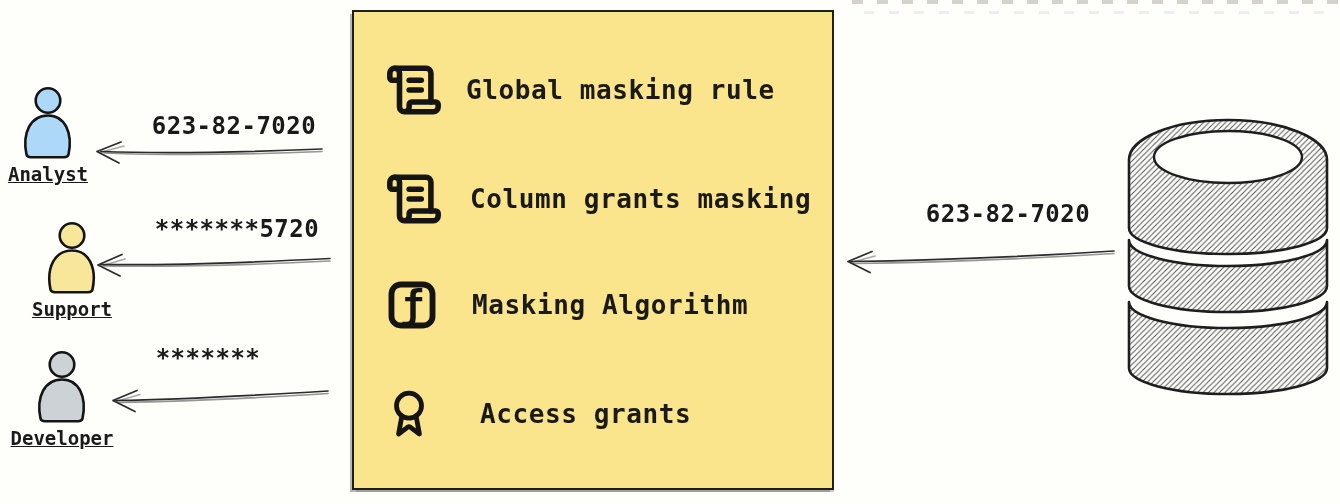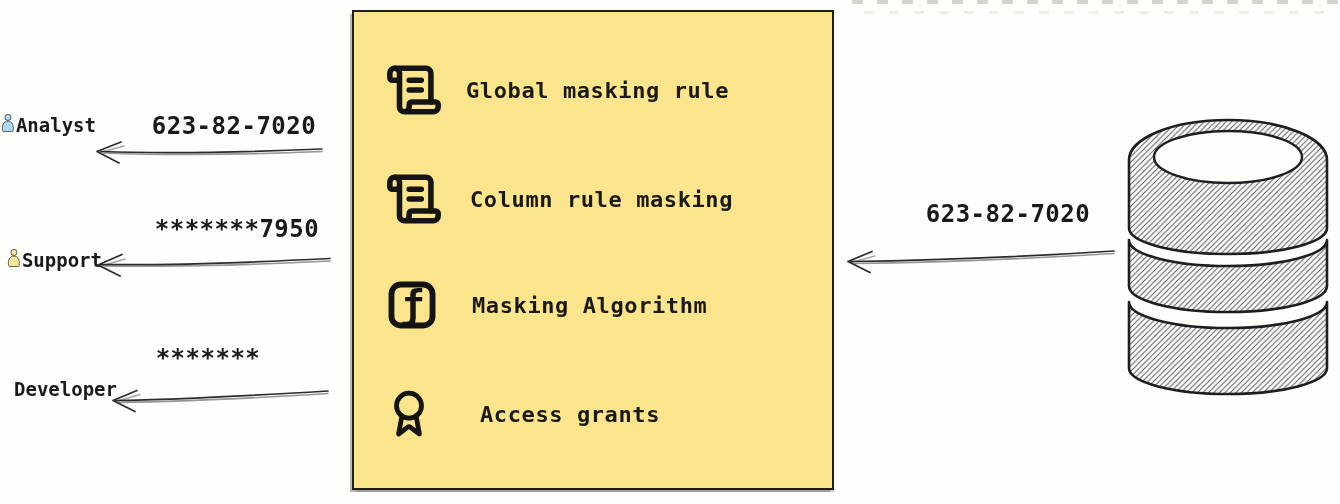--- a/index.html
+++ b/index.html
@@ -11,45 +11,45 @@
   }
   
   .top-dashes{
     position:absolute; top:0; left:852px; right:0; height:4px;
     background:repeating-linear-gradient(90deg, rgba(160,158,146,.45) 0 11px, transparent 11px 25px);
   }
   .top-dashes2{
     position:absolute; top:11px; left:864px; right:6px; height:3px;
     background:repeating-linear-gradient(90deg, rgba(170,168,156,.18) 0 10px, transparent 10px 25px);
   }
-  .actor{ position:absolute; width:96px; display:flex; flex-direction:row; align-items:center; }
+  .actor{ position:absolute; width:96px; display:flex; flex-direction:column; align-items:center;text-decoration:underline; }
   .actor-label{ margin-top:3px; font-size:19px; font-weight:bold; white-space:nowrap; }
   .actor-analyst{ left:0px;  top:86px;  }
-  .actor-support{ left:6px;  top:221px; }
+  .actor-support{ left:24px;  top:221px; }
   .actor-developer{ left:14px; top:350px; }
 
   .masked-value{
     position:absolute; font-size:24px; font-weight:bold; letter-spacing:.5px;
     text-align:center; white-space:nowrap;
   }
   .val-analyst  { left:138px; top:112px; width:192px; }
   .val-support  { left:141px; top:215px; width:192px; }
   .val-developer{ left:150px; top:344px; width:116px; }
   .val-database { left:911px; top:200px; width:194px; }
 
   .arrow-layer{ position:absolute; inset:0; pointer-events:none; }
 
   .masking-box{
     position:absolute; left:352px; top:10px; width:482px; height:480px;
     background:#FAE48C; border:2.5px solid #1e1e1e;
     box-shadow:-3px 3px 0 -1px rgba(125,124,115,.55), 2px 4px 0 -2px rgba(125,124,115,.4);
     box-sizing:border-box;
   }
   .box-row{ position:absolute; left:30px; display:flex; align-items:center; }
-  .box-row .row-label{ font-size:22px; font-weight:bold; letter-spacing:.6px; white-space:nowrap; }
+  .box-row .row-label{ font-size:26px; font-weight:bold; letter-spacing:.6px; white-space:nowrap; }
   .row-1{ top:49px;  } .row-1 .row-label{ margin-left:22px; }
   .row-2{ top:158px; } .row-2 .row-label{ margin-left:26px; }
   .row-3{ top:265px; } .row-3 .row-label{ margin-left:32px;text-align:center; }
   .row-4{ top:371px; } .row-4 .row-label{ margin-left:46px; }
 
   .db{ position:absolute; left:1122px; top:116px; }
 </style>
 </head>
 <body>
 
@@ -76,21 +76,21 @@
 
   <div class="actor actor-developer">
     <svg width="64" height="74" viewBox="0 0 64 74">
       <circle cx="32" cy="14.5" r="12.3" stroke="#141414" stroke-width="2.6" fill="#CDD2D7"></circle>
       <path d="M10.5 68.5 C6 47 14.5 29.5 32 29.5 C49 29.5 57 47 52.5 68.5 C52 70.7 50.3 71.3 48 71.3 L15 71.3 C12.7 71.3 11 70.7 10.5 68.5 Z" stroke="#141414" stroke-width="2.6" stroke-linejoin="round" fill="#CDD2D7"></path>
     </svg>
     <div class="actor-label">Developer</div>
   </div>
 
   <div class="masked-value val-analyst">623-82-7020</div>
-  <div class="masked-value val-support">*******7950</div>
+  <div class="masked-value val-support">*******5720</div>
   <div class="masked-value val-developer">*******</div>
   <div class="masked-value val-database">623-82-7020</div>
 
   <svg class="arrow-layer" width="1340" height="504" viewBox="0 0 1340 504" fill="none" stroke="#2b2b2b" stroke-width="1.7" stroke-linecap="round" stroke-linejoin="round">
     <g>
       <path d="M322 149 C250 152 160 153.5 101 151.5"></path>
       <path d="M322 151.5 C252 154.5 172 155.5 104 153" opacity=".5"></path>
       <path d="M97 151.5 L121 142 M97 151.5 L119 163"></path>
       <path d="M100 152.5 L124 146" opacity=".4"></path>
     </g>
@@ -126,21 +126,21 @@
       <span class="row-label">Global masking rule</span>
     </div>
 
     <div class="box-row row-2">
       <svg width="60" height="58" viewBox="0 0 24 24" fill="none" stroke="#141414" stroke-width="2.3" stroke-linecap="round" stroke-linejoin="round">
         <path d="M15 12h-5"></path>
           <path d="M15 8h-5"></path>
         <path d="M19 17V5a2 2 0 0 0-2-2H4"></path>
         <path d="M8 21h12a2 2 0 0 0 2-2v-1a1 1 0 0 0-1-1H11a1 1 0 0 0-1 1v1a2 2 0 1 1-4 0V5a2 2 0 1 0-4 0v2a1 1 0 0 0 1 1h3"></path>
       </svg>
-      <span class="row-label">Column rule masking</span>
+      <span class="row-label">Column grants masking</span>
     </div>
 
     <div class="box-row row-3">
       <svg width="56" height="56" viewBox="0 0 24 24" fill="none">
         <rect x="3.2" y="3.2" width="17.6" height="17.6" rx="4" stroke="#141414" stroke-width="2.5"></rect>
         <text x="12.2" y="17.4" text-anchor="middle" font-size="16.5" font-weight="bold" fill="#141414" font-family="DejaVu Sans Mono, monospace" stroke="none">ƒ</text>
       </svg>
       <span class="row-label">Masking Algorithm</span>
     </div>
 

